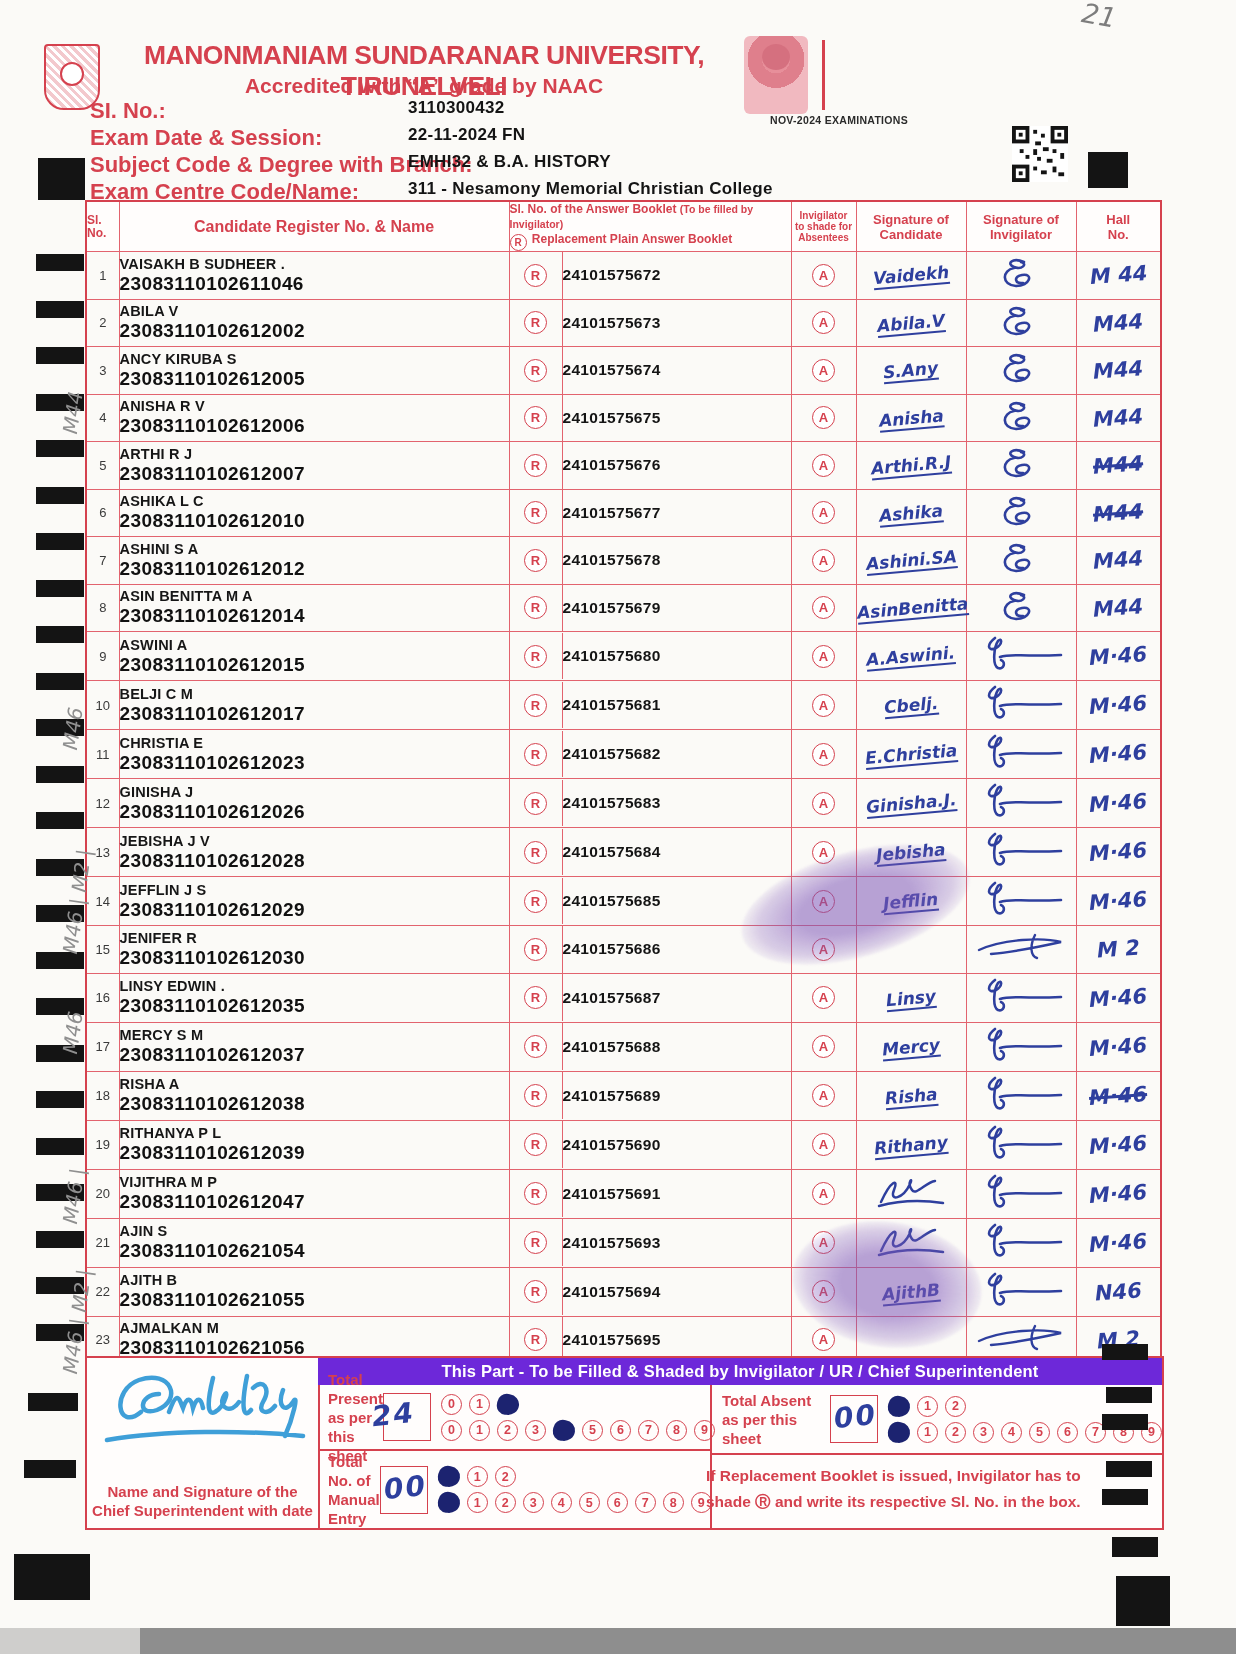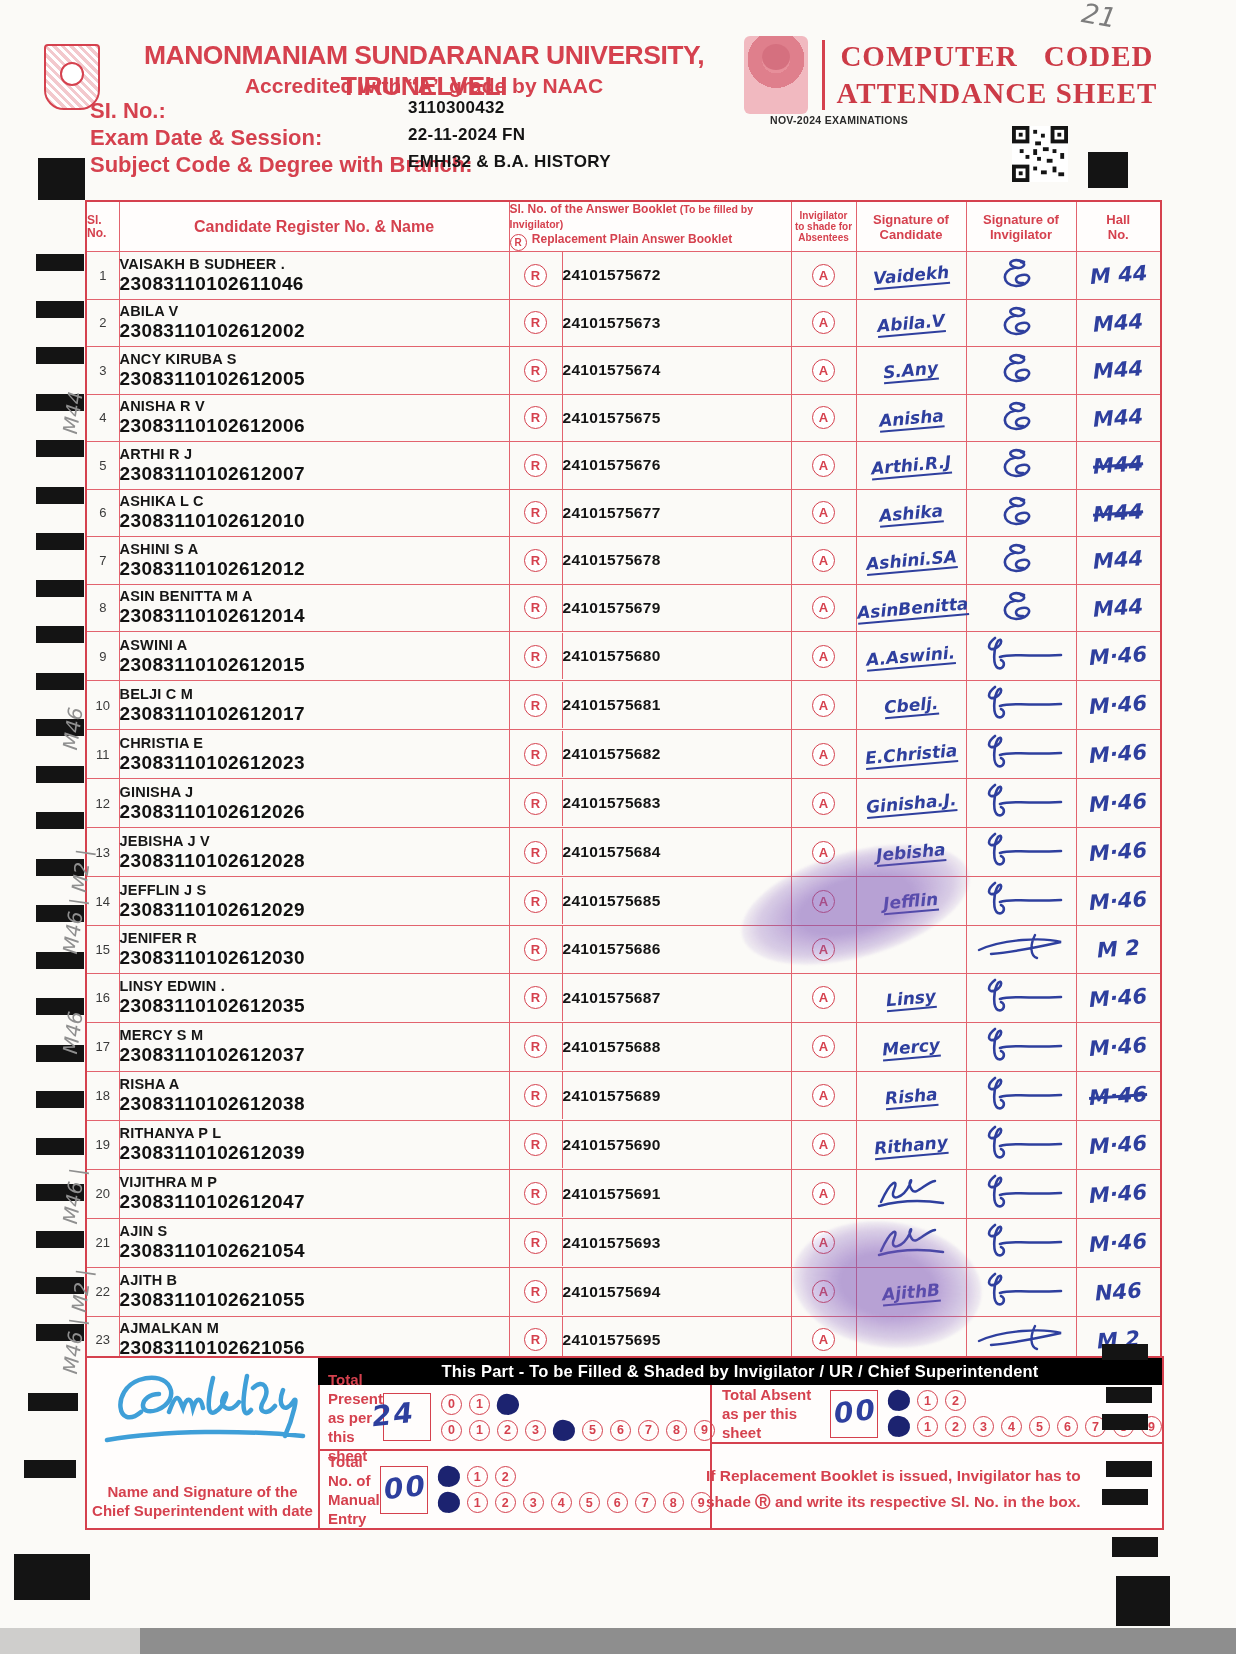--- a/index.html
+++ b/index.html
@@ -65,25 +65,25 @@
   .hall-hand.struck{text-decoration:line-through;text-decoration-thickness:2.5px;}
   .thumb{position:absolute;border-radius:50%;
          background:radial-gradient(ellipse at 50% 50%, rgba(128,88,185,0.55) 0 35%, rgba(128,88,185,0.28) 60%, rgba(128,88,185,0) 75%);
          filter:blur(1px);pointer-events:none;}
   
   .footer{position:absolute;left:85px;top:1356px;width:1075px;height:170px;border:2px solid #d5414e;background:#fffdfc;}
   .f-left{position:absolute;left:0;top:0;width:231px;height:100%;border-right:2px solid #d5414e;}
   .f-left-label{position:absolute;left:0;bottom:8px;width:100%;text-align:center;color:#d5414e;
                 font-size:15px;font-weight:bold;line-height:19px;}
   .chief-sig{position:absolute;left:8px;top:2px;}
-  .f-banner{position:absolute;left:231px;top:0;width:844px;height:27px;background:#000000;color:#fff;
+  .f-banner{position:absolute;left:231px;top:0;width:844px;height:27px;background:#6d28d9;color:#fff;
             font-size:16.5px;font-weight:bold;text-align:center;line-height:27px;letter-spacing:0.2px;}
   .f-cell{position:absolute;box-sizing:border-box;}
   .f-present{left:231px;top:27px;width:394px;height:66px;border-right:2px solid #d5414e;border-bottom:2px solid #d5414e;}
-  .f-absent{left:625px;top:27px;width:450px;height:59px;border-bottom:2px solid #d5414e;}
+  .f-absent{left:625px;top:27px;width:450px;height:70px;border-bottom:2px solid #d5414e;}
   .f-manual{left:231px;top:93px;width:394px;height:77px;border-right:2px solid #d5414e;}
   .f-note{left:601px;top:93px;width:450px;height:77px;padding:12px 0 0 18px;}
   .f-inner{display:flex;align-items:center;height:100%;padding-left:10px;}
   .f-labels{width:128px;color:#d5414e;font-size:15px;font-weight:bold;line-height:19px;}
   .hand-box{position:relative;width:46px;height:46px;border:1.6px solid #d5414e;margin-right:10px;flex:0 0 auto;}
   .hand-box .hand{position:absolute;left:-12px;top:4px;font-size:28px;transform:rotate(-6deg);letter-spacing:2px;}
   .hand-box.inbox .hand{left:3px;}
   .bub-rows{display:flex;flex-direction:column;gap:4px;}
   .bub-row{display:flex;align-items:center;gap:7px;height:22px;}
   .bubble{display:inline-flex;width:19px;height:19px;border:1.8px solid #d5414e;border-radius:50%;
@@ -96,38 +96,38 @@
 </head>
 <body>
 
 <div class="page">
 
   <div class="emblem"></div>
   <div class="university">MANONMANIAM SUNDARANAR UNIVERSITY, TIRUNELVELI</div>
   <div class="accreditation">Accredited with “A” grade by NAAC</div>
   <div class="portrait"></div>
   <div class="hdr-divider"></div>
-  <div class="sheet-title">
-    <div class="l1">COMPUTER CODED</div>
-    <div class="l2">ATTENDANCE SHEET</div>
-  </div>
   <div class="exam-session">NOV-2024 EXAMINATIONS</div>
   <div class="pencil-corner">21</div>
 
   <div class="info-row" style="top:98px">
     <span class="info-label">SI. No.:</span>
     <span class="info-value">3110300432</span>
   </div>
   <div class="info-row" style="top:125px">
     <span class="info-label">Exam Date &amp; Session:</span>
     <span class="info-value">22-11-2024 FN</span>
   </div>
   <div class="info-row" style="top:152px">
     <span class="info-label">Subject Code &amp; Degree with Branch:</span>
     <span class="info-value">EMHI32 &amp; B.A. HISTORY</span>
+  </div>
+  <div class="info-row" style="top:179px">
+    <span class="info-label">Exam Centre Code/Name:</span>
+    <span class="info-value">311 - Nesamony Memorial Christian College</span>
   </div>
 
   <svg class="qr" viewBox="0 0 29 29">
     <rect width="29" height="29" fill="#fff"></rect>
     <g fill="#141414">
       <rect x="0" y="0" width="9" height="9"></rect>
         <rect x="20" y="0" width="9" height="9"></rect>
         <rect x="0" y="20" width="9" height="9"></rect>
       <rect x="2" y="2" width="5" height="5" fill="#fff"></rect>
         <rect x="22" y="2" width="5" height="5" fill="#fff"></rect>

